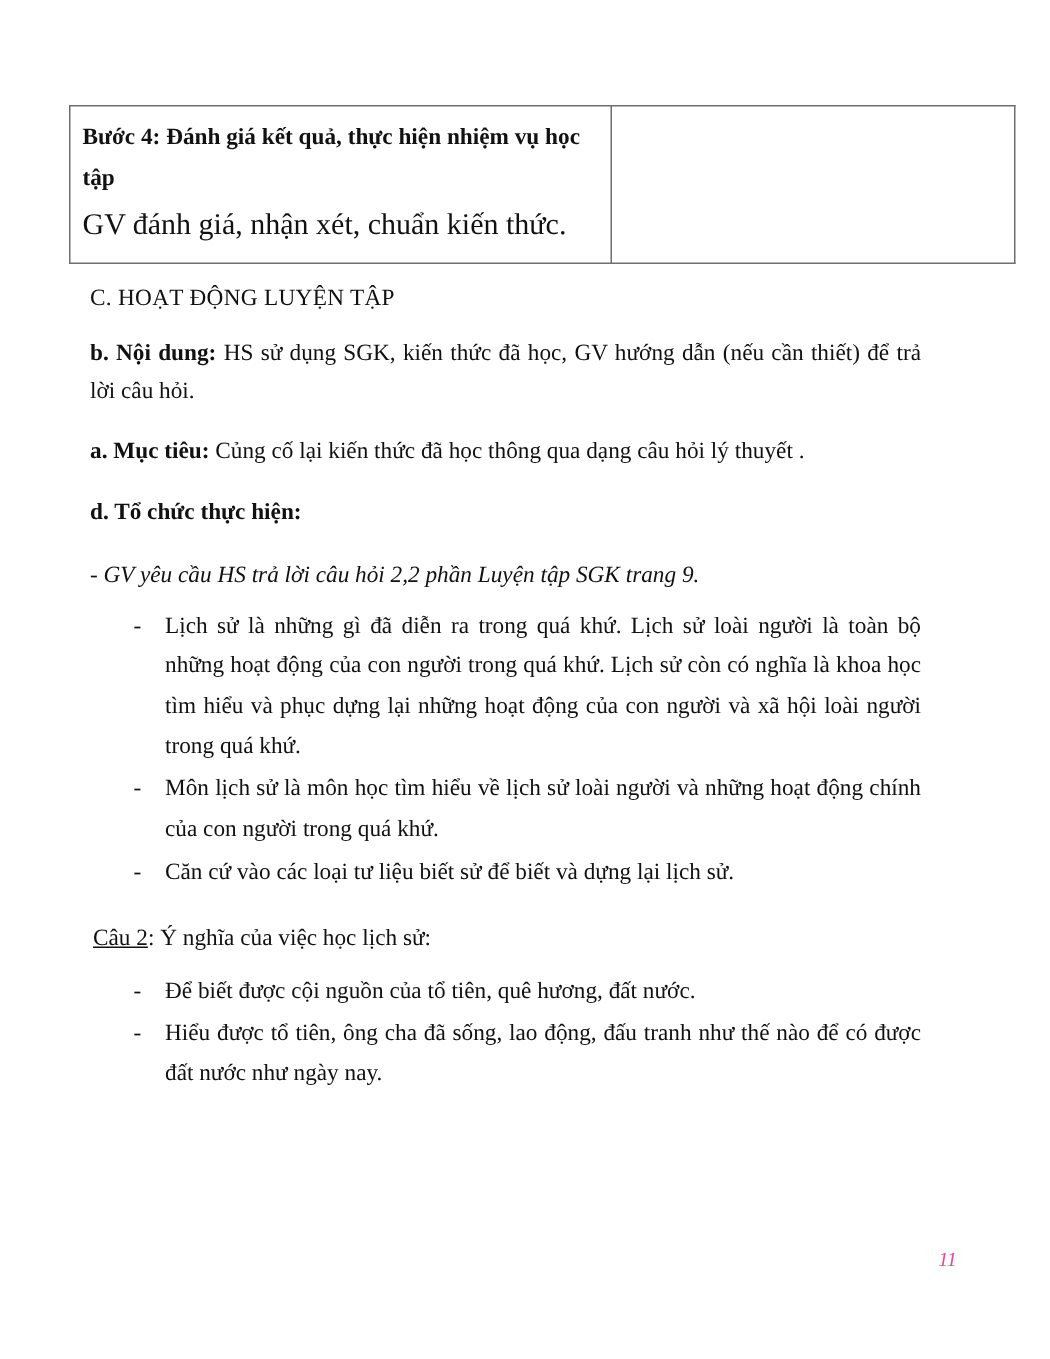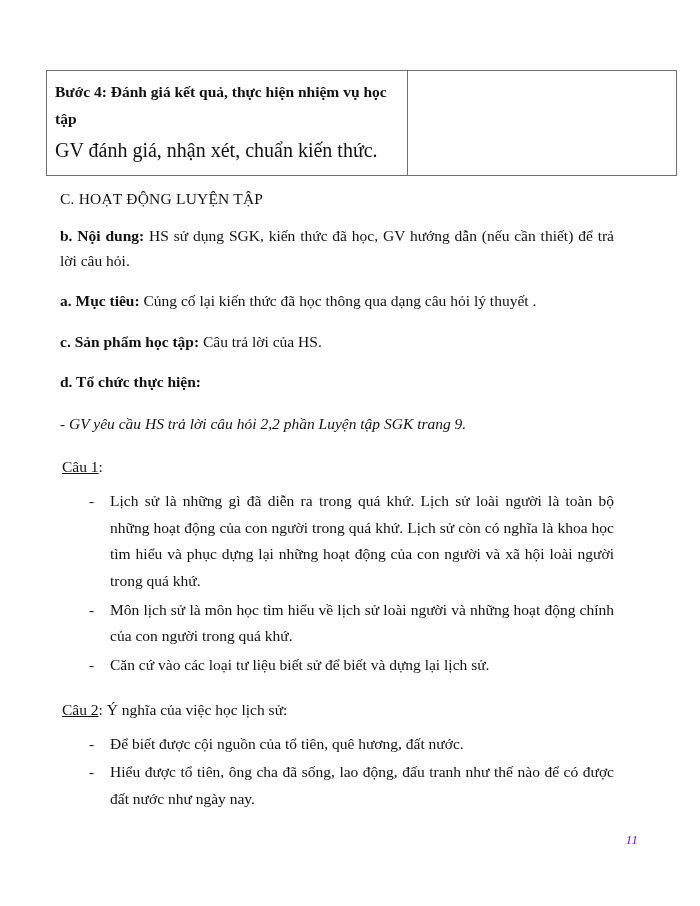--- a/index.html
+++ b/index.html
@@ -104,21 +104,21 @@
     top: 0;
   }
 
   
   .page-number {
     position: absolute;
     right: 62px;
     top: 832px;
     font-size: 13.5px;
     font-family: "Liberation Serif", "DejaVu Serif", serif;
-    color: #6d28d9;
+    color: #ec4899;
     font-style: italic;
   }
 </style>
 </head>
 <body>
 
 <div class="page">
   <div class="content">
 
     <table class="step-table">
@@ -138,34 +138,28 @@
     <p class="sec-title">C. HOẠT ĐỘNG LUYỆN TẬP</p>
 
     <p class="para">
       <span class="lbl">b. Nội dung:</span><span> HS sử dụng SGK, kiến thức đã học, GV hướng dẫn (nếu cần thiết) để trả lời câu hỏi.</span>
     </p>
 
     <p class="para">
       <span class="lbl">a. Mục tiêu:</span><span> Củng cố lại kiến thức đã học thông qua dạng câu hỏi lý thuyết .</span>
     </p>
 
-    <p class="para">
-      <span class="lbl">c. Sản phẩm học tập:</span><span> Câu trả lời của HS.</span>
-    </p>
 
     <p class="para">
       <span class="lbl">d. Tổ chức thực hiện:</span><span></span>
     </p>
 
     <p class="italic-line">- GV yêu cầu HS trả lời câu hỏi 2,2 phần Luyện tập SGK trang 9.</p>
 
 
-    <p class="quest">
-      <span class="u">Câu 1</span><span>:</span>
-    </p>
 
     <ul class="dashlist">
       <li>
         <span class="dash">-</span><span>Lịch sử là những gì đã diễn ra trong quá khứ. Lịch sử loài người là toàn bộ những hoạt động của con người trong quá khứ. Lịch sử còn có nghĩa là khoa học tìm hiểu và phục dựng lại những hoạt động của con người và xã hội loài người trong quá khứ.</span>
       </li>
       <li>
         <span class="dash">-</span><span>Môn lịch sử là môn học tìm hiểu về lịch sử loài người và những hoạt động chính của con người trong quá khứ.</span>
       </li>
       <li>
         <span class="dash">-</span><span>Căn cứ vào các loại tư liệu biết sử để biết và dựng lại lịch sử.</span>

